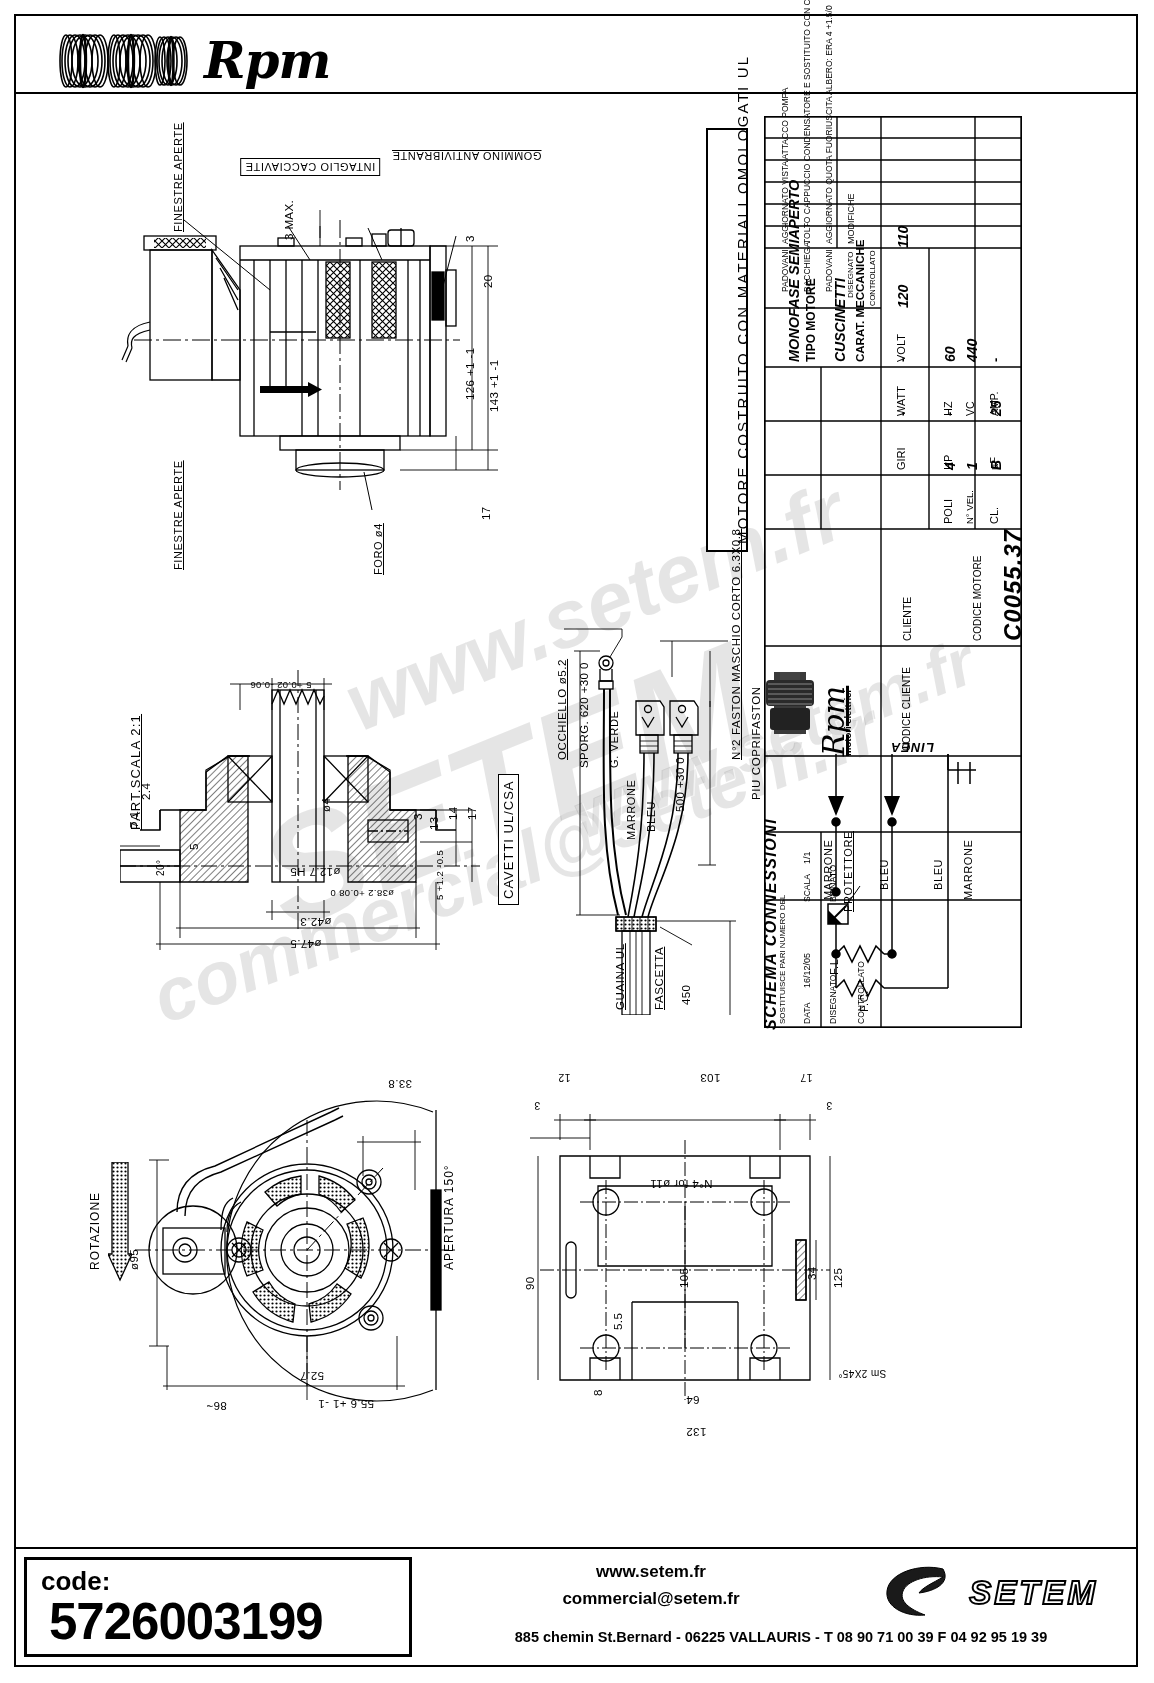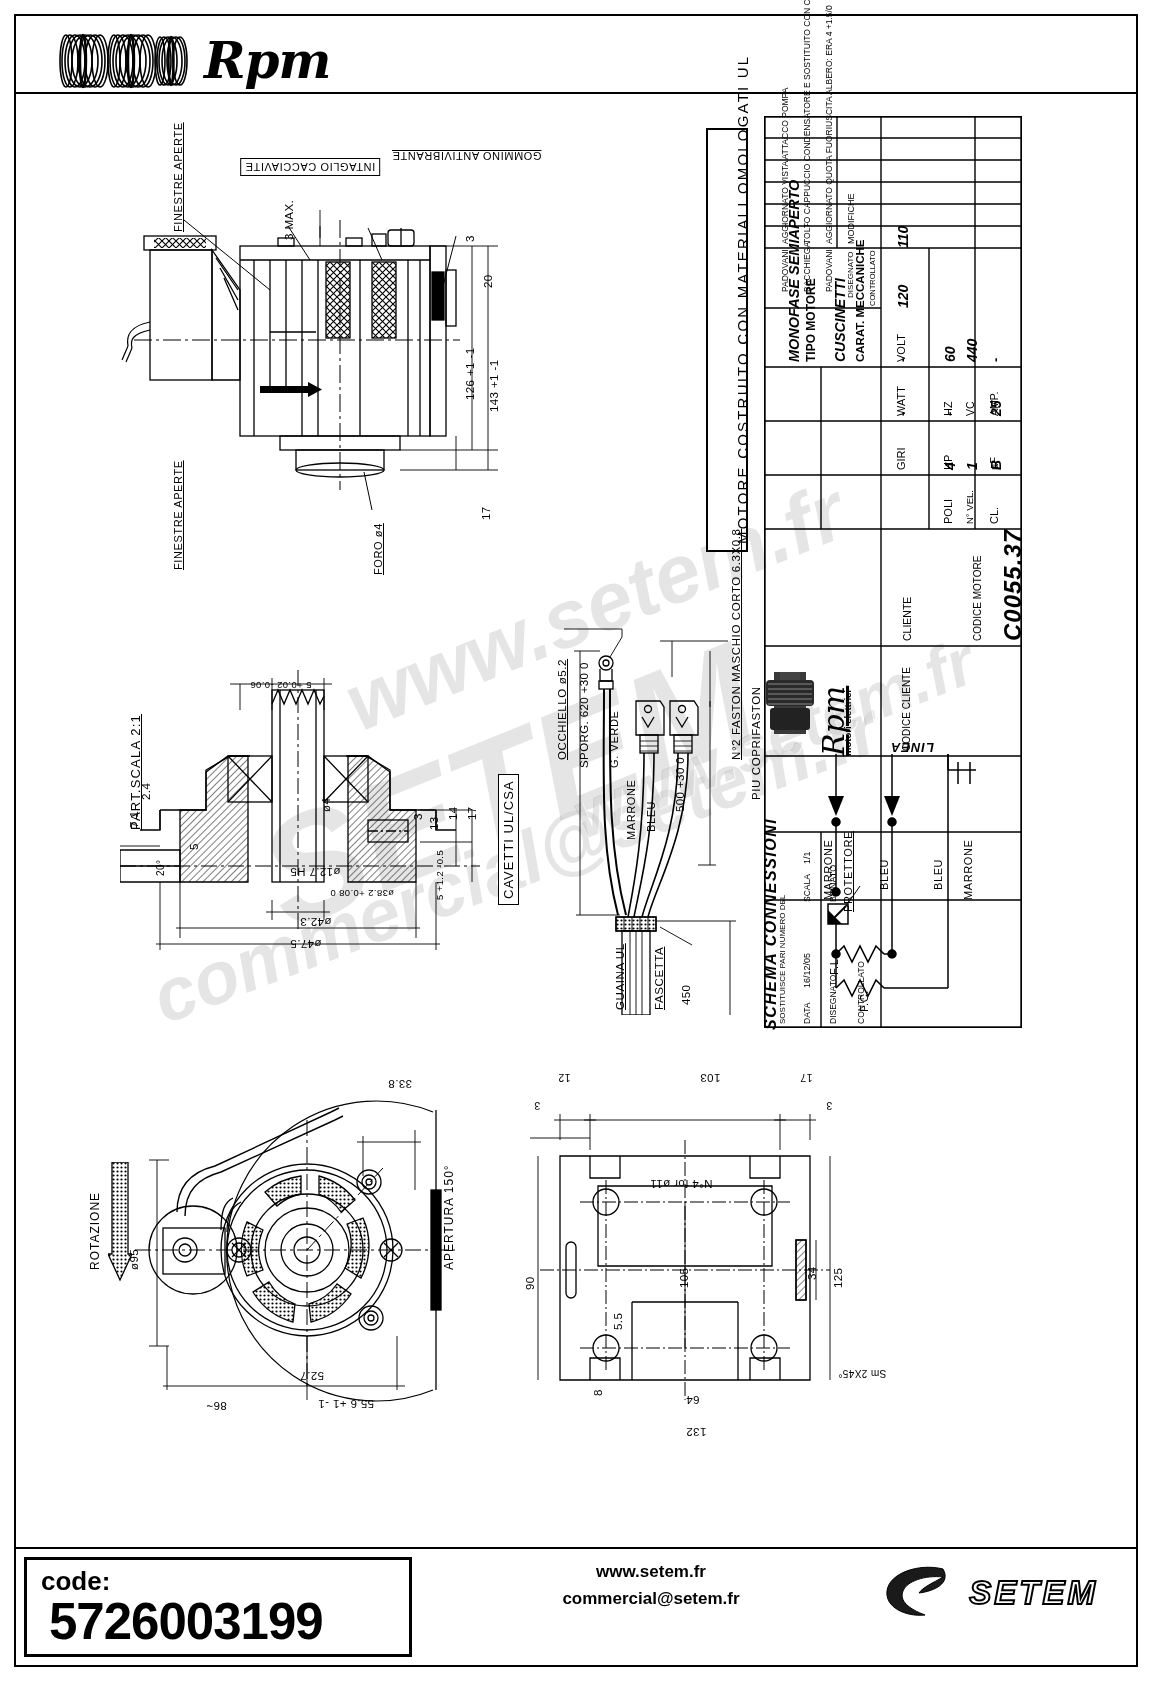--- a/index.html
+++ b/index.html
@@ -704,20 +704,21 @@
   <div class="rot180 dim" style="left:838px;top:1368px;font-size:10px;">Sm 2X45°</div>
 
   <div class="ftr">
     <div class="codebox">
       <div class="cl">code:</div>
       <div class="cv">5726003199</div>
     </div>
     <div class="contact">
       <div class="site">www.setem.fr</div>
       <div class="site">commercial@setem.fr</div>
+      <div class="addr">885 chemin St.Bernard  -  06225 VALLAURIS  -  T 08 90 71 00 39   F 04 92 95 19 39</div>
       <div class="setem-logo">
         <svg width="86" height="60" viewBox="0 0 86 60">
           <path d="M64 6 C40 0 10 10 8 28 C6 44 26 54 46 52 C30 46 20 38 24 28 C28 18 46 12 64 14 C54 20 44 24 40 30 C56 28 72 20 64 6 Z" fill="#1a1a1a" stroke="#000" stroke-width="1"></path>
           <path d="M30 40 C38 46 50 48 58 44" fill="none" stroke="#fff" stroke-width="1.6"></path>
         </svg>
         <span class="setem-word">SETEM</span>
       </div>
     </div>
   </div>
 

